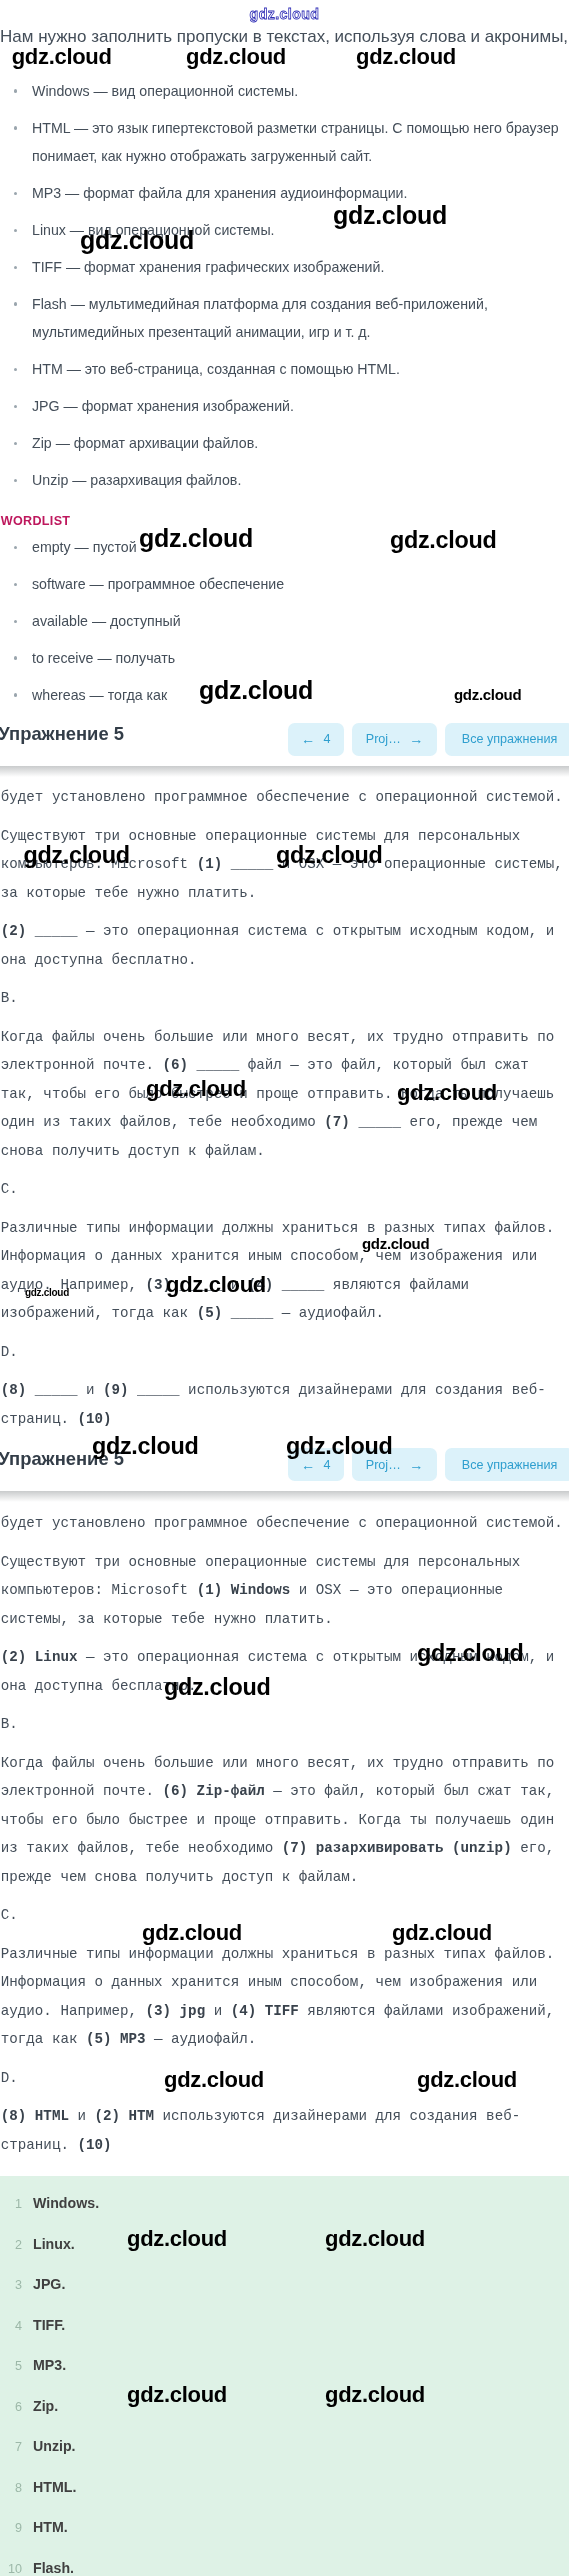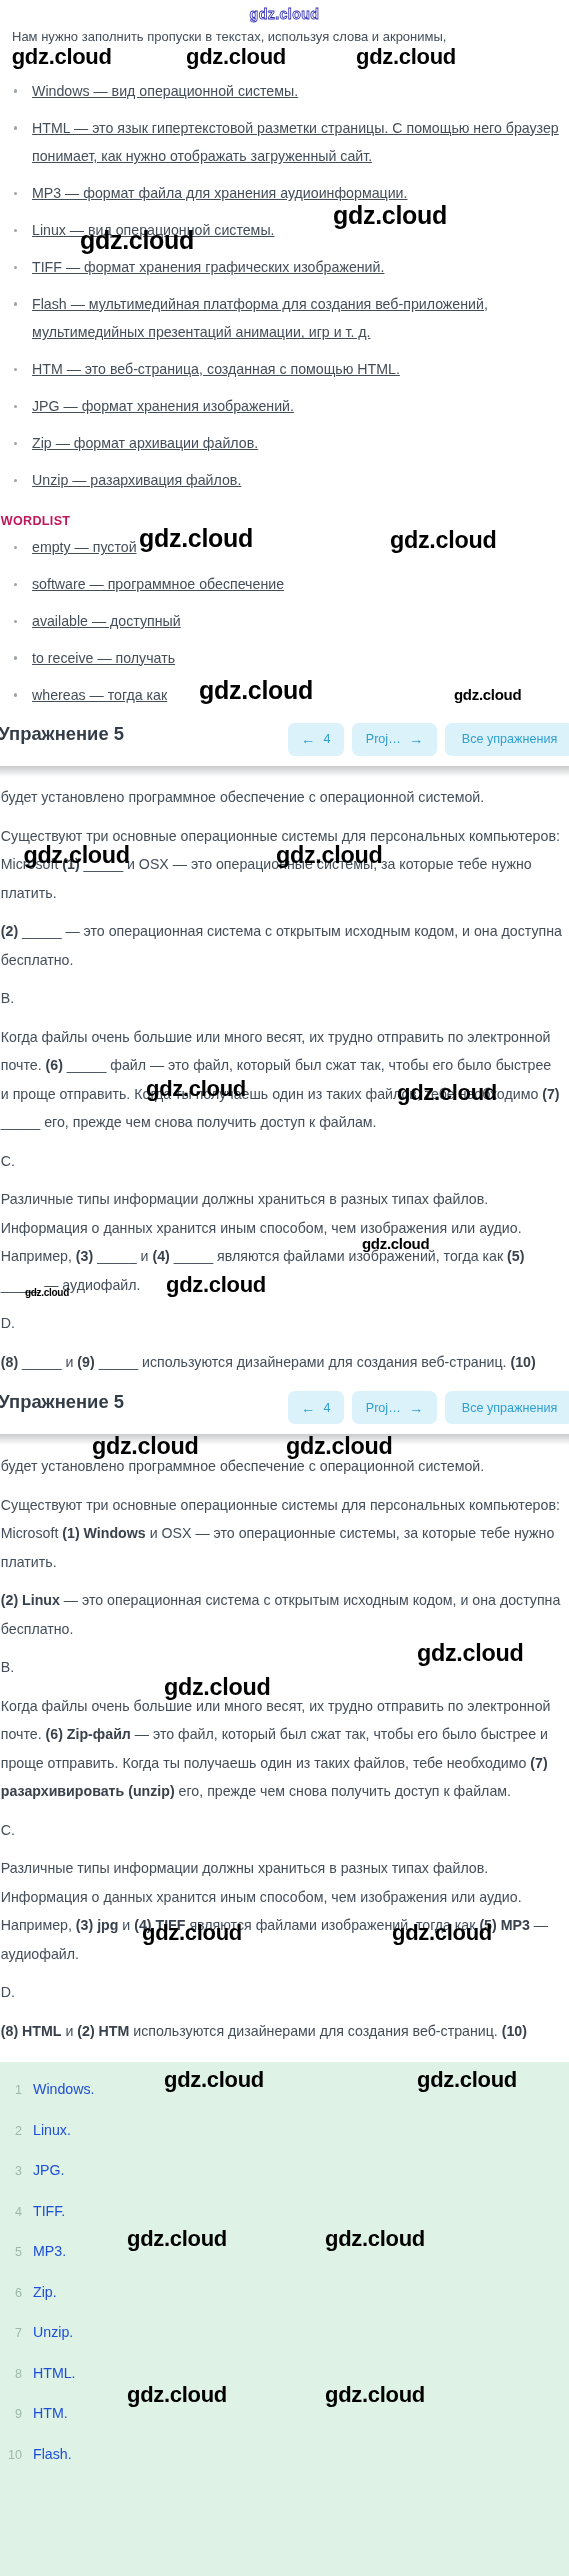--- a/index.html
+++ b/index.html
@@ -8,49 +8,49 @@
     font-family:"Liberation Sans", sans-serif;color:#444e59;
     display:flex;flex-direction:column;
   }
   
   .logo{
     text-align:center;margin-top:5.9px;font-size:14.2px;font-weight:700;
     color:#2d2bb5;-webkit-text-fill-color:rgba(255,255,255,0.15);
     -webkit-text-stroke:0.8px #2d2bb5;letter-spacing:0.4px;
   }
   
-  .lead{font-size:13px;line-height:20px;margin:5px 0 0 12px;}
-  ul.dotlist{list-style:none;margin:30px 0 0 0;padding:0 10px 0 32px;text-decoration:underline;}
+  .lead{font-size:17px;line-height:20px;margin:5px 0 0 0;}
+  ul.dotlist{list-style:none;margin:30px 0 0 0;padding:0 10px 0 32px;}
   ul.dotlist li{position:relative;font-size:14.2px;line-height:28.5px;margin-bottom:8.4px;}
   ul.dotlist li::before{
     content:"";position:absolute;left:-18.4px;top:12.6px;width:3.3px;height:3.3px;
     border-radius:50%;background:#9aa5ad;
   }
   .wordlist-title{font-size:12.6px;font-weight:800;color:#be185d;margin:11.7px 0 1.7px 0.8px;letter-spacing:0.3px;}
   ul.dotlist.wl{margin-top:3px;}
   
   .ex-header{display:flex;justify-content:space-between;margin:5px 0 8.4px 0;}
   .ex-title{font-size:18.4px;font-weight:700;color:#333d48;margin-left:-1.7px;white-space:nowrap;}
   .ex-buttons{display:flex;gap:8.4px;margin-right:-5px;}
   .btn{
     background:#dcf2fa;color:#2f9fcf;border:none;border-radius:6.7px;
     font-family:"Liberation Sans", sans-serif;font-size:12.6px;height:33px;
     display:flex;align-items:center;gap:8.4px;padding:0 13.4px;cursor:pointer;white-space:nowrap;
   }
   .btn .arrow{font-size:14.2px;line-height:1;}
   .btn-all{padding:0 16.7px;}
   
   .card-top{height:11px;background:linear-gradient(to bottom,#c9cbcc,#ffffff);margin:1.7px 0 6.7px 0;}
-  .card p{font-size:14.2px;line-height:28.5px;margin:0 3.3px 10px 0.8px;max-width:562px;}
+  .card p{font-size:14.2px;line-height:28.5px;margin:0 3.3px 10px 0.8px;max-width:562px;font-family:Liberation Mono, monospace;}
   .card p b{font-weight:700;color:#39424c;}
   
   .answers{background:#def2e6;margin-top:6.7px;padding:13.4px 0 8.4px 0;flex:1;}
   .ans-row{display:flex;align-items:baseline;font-size:14.2px;line-height:28.5px;margin-bottom:11px;}
   .ans-num{width:22px;text-align:right;margin-right:11px;color:#9cb8a8;font-size:12.6px;flex:none;}
-  .ans-text{color:#1d4ed8;}
+  .ans-text{color:#404040;font-weight:bold;}
   
   .wm-layer{position:absolute;left:0;top:0;width:569px;height:2576px;pointer-events:none;z-index:5;}
   .wm{position:absolute;font-weight:700;color:#000;white-space:nowrap;letter-spacing:-0.3px;}
 </style>
 </head>
 <body>
 
 <div class="logo">gdz.cloud</div>
 
 <p class="lead">Нам нужно заполнить пропуски в текстах, используя слова и акронимы,</p>

